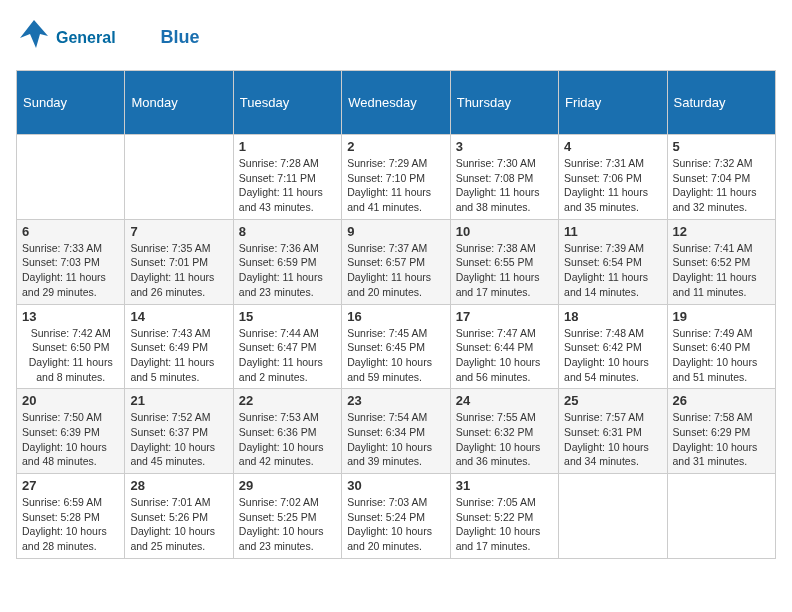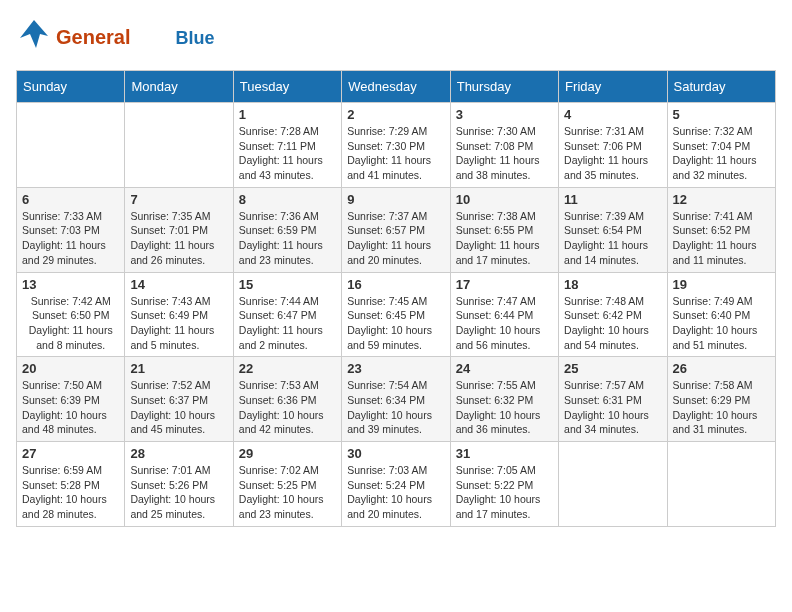--- a/index.html
+++ b/index.html
@@ -15,23 +15,23 @@
       justify-content: space-between;
       align-items: flex-start;
       margin-bottom: 12px;
     }
     .logo {
       display: flex;
       align-items: center;
       gap: 4px;
     }
     .logo-text-general {
-      font-size: 20px;
+      font-size: 16px;
       font-weight: bold;
-      color: #c2410c;
+      color: #0369a1;
     }
     .logo-text-blue {
       font-size: 18px;
       font-weight: bold;
       color: #1a6faf;
       margin-left: 45px;
     }
     .logo-bird {
       color: #1a6faf;
       font-size: 22px;
@@ -50,21 +50,21 @@
     }
     table {
       width: 100%;
       border-collapse: collapse;
       font-size: 11px;
     }
     thead tr th {
       background-color: #1a6faf;
       color: #fff;
       text-align: left;
-      padding: 8px 6px;
+      padding: 24px 6px;
       font-size: 13px;
       font-weight: normal;
       border: 1px solid #ccc;
     }
     tbody tr td {
       border: 1px solid #ccc;
       vertical-align: top;
       padding: 4px 5px;
       width: 108px;
       min-height: 80px;
@@ -125,21 +125,21 @@
         <td class="empty-cell"></td>
         <td>
           <span class="day-number">1</span>
           <div class="day-info" style="white-space: pre-line;">Sunrise: 7:28 AM
 Sunset: 7:11 PM
 Daylight: 11 hours and 43 minutes.</div>
         </td>
         <td>
           <span class="day-number">2</span>
           <div class="day-info" style="white-space: pre-line;">Sunrise: 7:29 AM
-Sunset: 7:30 PM
+Sunset: 7:10 PM
 Daylight: 11 hours and 41 minutes.</div>
         </td>
         <td>
           <span class="day-number">3</span>
           <div class="day-info" style="white-space: pre-line;">Sunrise: 7:30 AM
 Sunset: 7:08 PM
 Daylight: 11 hours and 38 minutes.</div>
         </td>
         <td>
           <span class="day-number">4</span>

